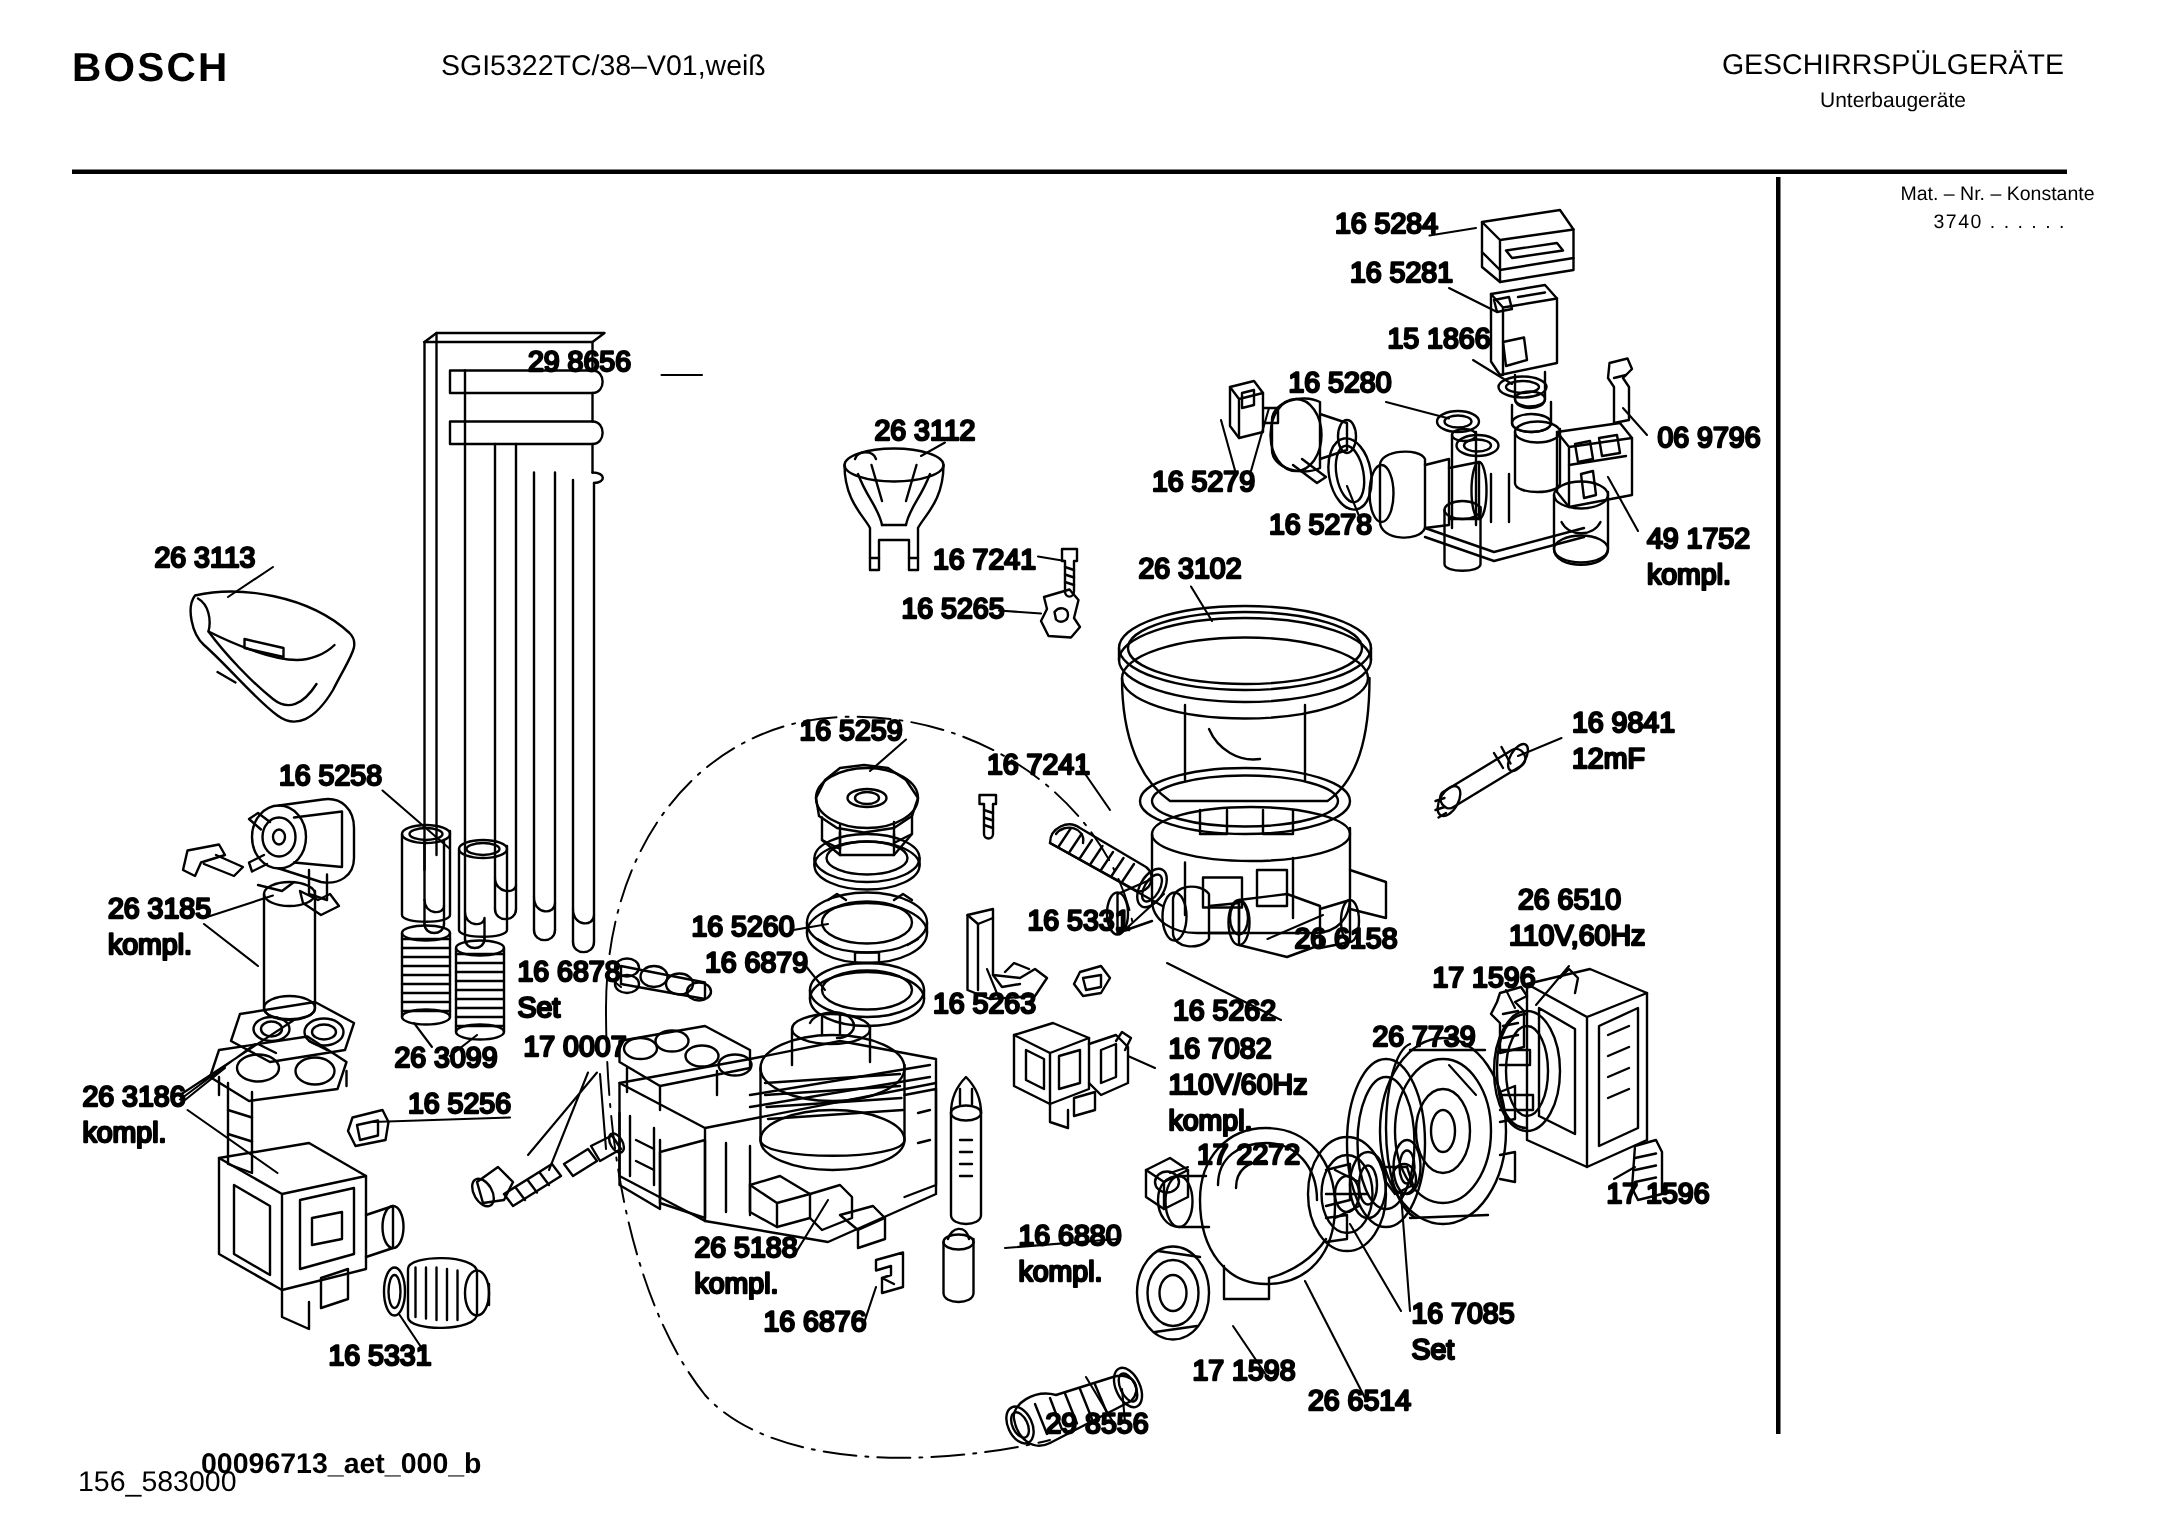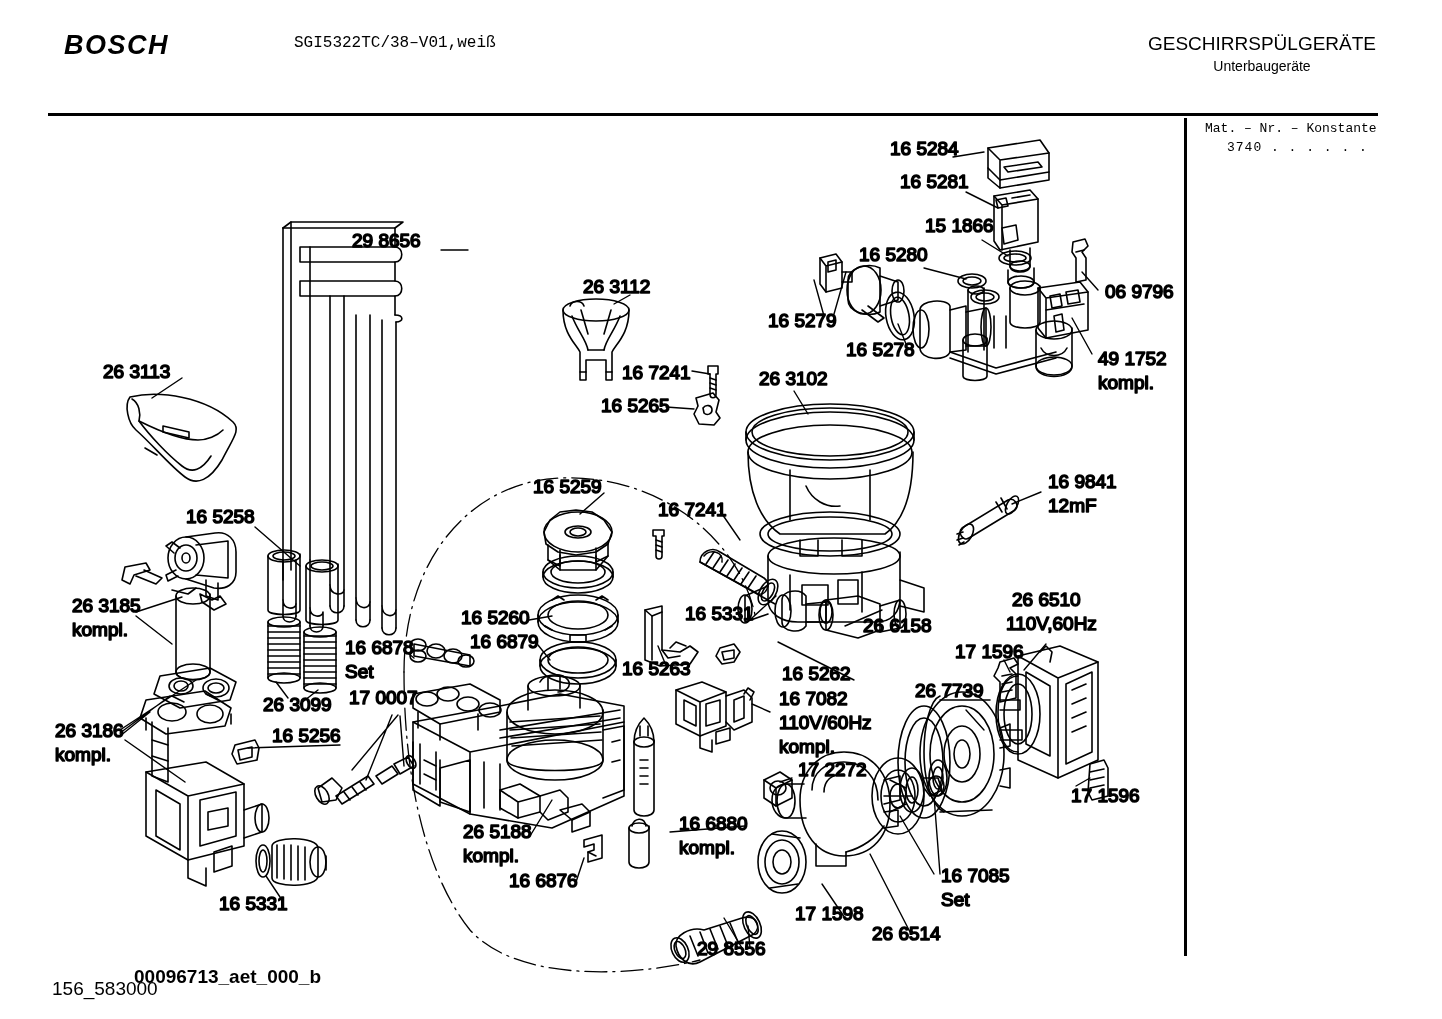--- a/index.html
+++ b/index.html
@@ -2,45 +2,43 @@
 <html><head>
 <meta charset="utf-8">
 <style>
   html,body{margin:0;padding:0;background:#fff;}
   body{
     width:1442px;height:1019px;position:relative;overflow:hidden;
     font-family:"Liberation Sans","DejaVu Sans",sans-serif;
     color:#000;
   }
   .brand{
-    position:absolute;left:64px;top:30px;
+    position:absolute;left:48px;top:30px;
     font-weight:bold;font-size:27px;letter-spacing:1.5px;
     font-family:"Liberation Sans",sans-serif;
-    font-style:italic;
   }
   .model{
-    position:absolute;left:294px;top:34px;font-size:16px;font-family:Liberation Mono, monospace;
+    position:absolute;left:294px;top:34px;font-size:19px;
   }
   .cat{
     position:absolute;right:66px;top:31px;font-size:19px;text-align:center;
     line-height:1.35;white-space:nowrap;
   }
   .cat .l2{font-size:14px;}
   .frame-top{
     position:absolute;left:48px;top:113px;width:1330px;height:0;
     border-top:3px solid #000;
   }
   .frame-vert{
     position:absolute;left:1184px;top:118px;width:0;height:838px;
     border-left:3px solid #000;
   }
   .matbox{
-    position:absolute;left:1205px;top:120px;font-size:13px;line-height:1.45;
+    position:absolute;left:1267px;top:120px;font-size:13px;line-height:1.45;
     white-space:nowrap;
-    font-family:Liberation Mono, monospace;
   }
   .matbox .l2{padding-left:22px;letter-spacing:1px;}
   .footer{
     position:absolute;left:52px;top:966px;font-size:19px;white-space:nowrap;
   }
   .footer .f-bold{font-weight:normal;position:absolute;left:0;top:12px;}
   .footer .f-reg{position:absolute;left:82px;top:0;font-weight:bold;}
   .diagram{position:absolute;left:0;top:0;width:1442px;height:1019px;}
   svg{display:block;}
   text{font-family:"Liberation Sans",sans-serif;}

